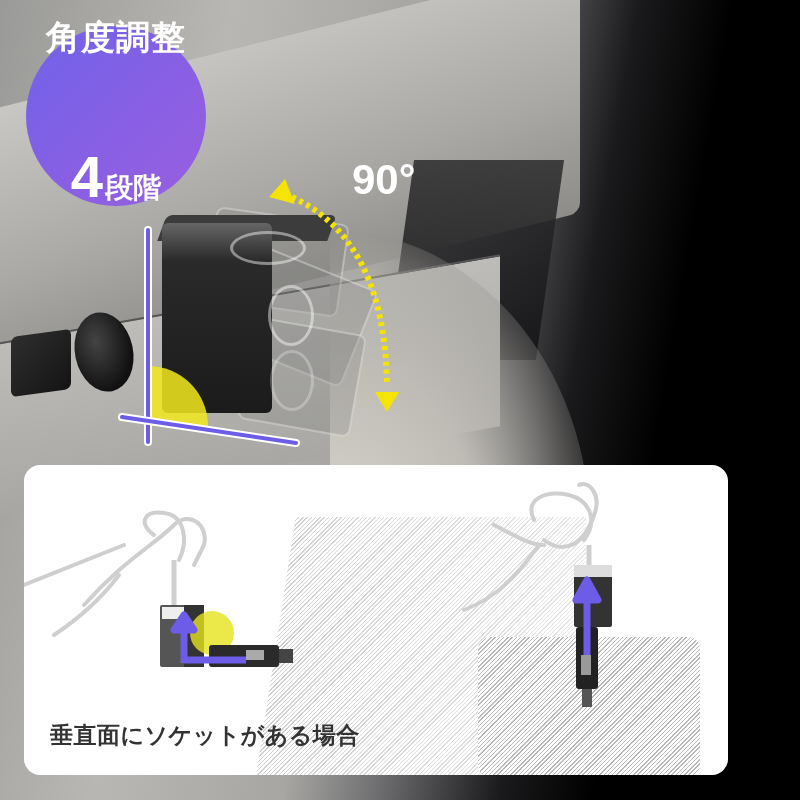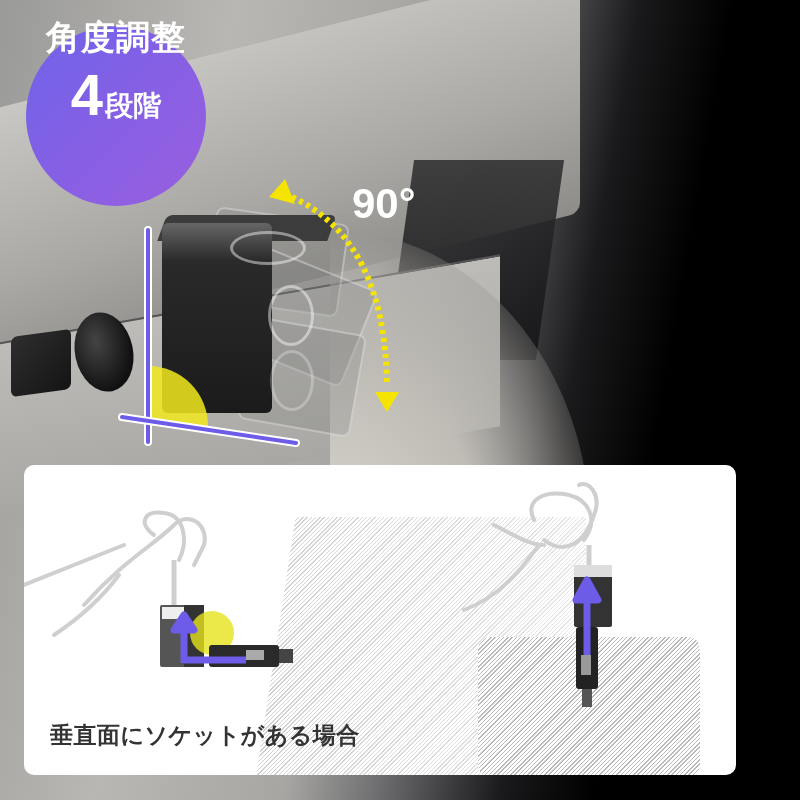--- a/index.html
+++ b/index.html
@@ -19,47 +19,47 @@
   .dark-vent { position:absolute; left:400px; top:160px; width:150px; height:200px;
     background: linear-gradient(180deg, #2c2c2e, #121214); transform: skewX(-8deg); opacity:.85; }
   .button-sq { position:absolute; left:11px; top:333px; width:60px; height:60px; border-radius:6px;
     background: linear-gradient(135deg,#2e2e2e,#141414); transform: skewY(-8deg); }
   .socket-cap { position:absolute; left:75px; top:312px; width:58px; height:80px; border-radius:50%;
     background: radial-gradient(ellipse at 40% 35%, #444 0%, #111 70%); transform: rotate(-12deg); }
 
   
   .badge { position:absolute; left:26px; top:26px; width:180px; height:180px; border-radius:50%;
     background: linear-gradient(135deg, #6f63ea 0%, #8a5fe3 60%, #9a5fe0 100%);
-    color:#fff; text-align:center; display:flex; flex-direction:column; justify-content:flex-start; align-items:center; }
+    color:#fff; text-align:center; display:flex; flex-direction:column; justify-content:space-between; align-items:center; }
   .badge-line1 { font-family:"Liberation Sans", sans-serif; font-weight:bold; font-size:34px; letter-spacing:1px; line-height:1; margin-top:-6px; }
   .badge-line2 { font-weight:bold; line-height:1; margin-top:12px; display:flex; align-items:flex-end; }
   .badge-num { font-family:"Liberation Sans", sans-serif; font-size:58px; font-weight:bold; }
   .badge-unit { font-family:"Liberation Sans", sans-serif; font-size:28px; font-weight:bold; margin-left:2px; margin-bottom:4px; }
 
   
   .headline { position:absolute; left:470px; top:152px; color:#fff; font-family:"Liberation Sans", sans-serif; font-weight:bold; }
   .sub { font-size:31px; letter-spacing:1px; }
   .main1, .main2 { font-size:62px; line-height:1.05; letter-spacing:2px; }
   .main1 { margin-top:10px; }
 
-  .deg { position:absolute; left:352px; top:180px; color:#fff; font-family:"Liberation Sans", sans-serif; font-weight:bold; font-size:42px; }
+  .deg { position:absolute; left:352px; top:156px; color:#fff; font-family:"Liberation Sans", sans-serif; font-weight:bold; font-size:42px; }
 
   
   .product { position:absolute; left:150px; top:205px; width:200px; height:230px; }
   .prod-body { position:absolute; left:12px; top:18px; width:110px; height:190px; border-radius:6px;
     background: linear-gradient(180deg, #666 0%, #2a2a2a 20%, #1b1b1b 100%); }
   .prod-top { position:absolute; left:12px; top:10px; width:170px; height:26px; background:#3c3c3c; border-radius:6px 6px 0 0; transform: skewX(-20deg); }
   .ghost { position:absolute; border:2px solid rgba(255,255,255,0.35); border-radius:8px; background:rgba(120,120,120,0.25); }
   .ring { position:absolute; border:3px solid rgba(255,255,255,0.45); border-radius:50%; }
 
   
   svg.overlay { position:absolute; left:0; top:0; }
 
   
-  .card { position:absolute; left:24px; top:465px; width:704px; height:310px; background:#fff; border-radius:10px; overflow:hidden;padding-left:8px; }
+  .card { position:absolute; left:24px; top:465px; width:704px; height:310px; background:#fff; border-radius:16px; overflow:hidden; }
   .hatch-left { position:absolute; left:232px; top:52px; width:330px; height:260px;
     background: repeating-linear-gradient(135deg, #cfcfcf 0 1px, #fff 1px 3px);
     clip-path: polygon(12% 0, 100% 0, 100% 100%, 0 100%); 
     -webkit-mask-image: linear-gradient(90deg, rgba(0,0,0,1), rgba(0,0,0,0.5));
     mask-image: linear-gradient(90deg, rgba(0,0,0,1), rgba(0,0,0,0.5)); }
   .hatch-right { position:absolute; left:454px; top:172px; width:222px; height:140px; border-radius:12px;
     background: repeating-linear-gradient(135deg, #b9b9b9 0 1px, #fff 1px 3px); }
   .caption { position:absolute; top:255px; font-family:"Liberation Sans", sans-serif; font-weight:bold; font-size:23px; color:#333; letter-spacing:0.5px; }
   .cap-left { left:26px; }
   .cap-right { left:390px; }

